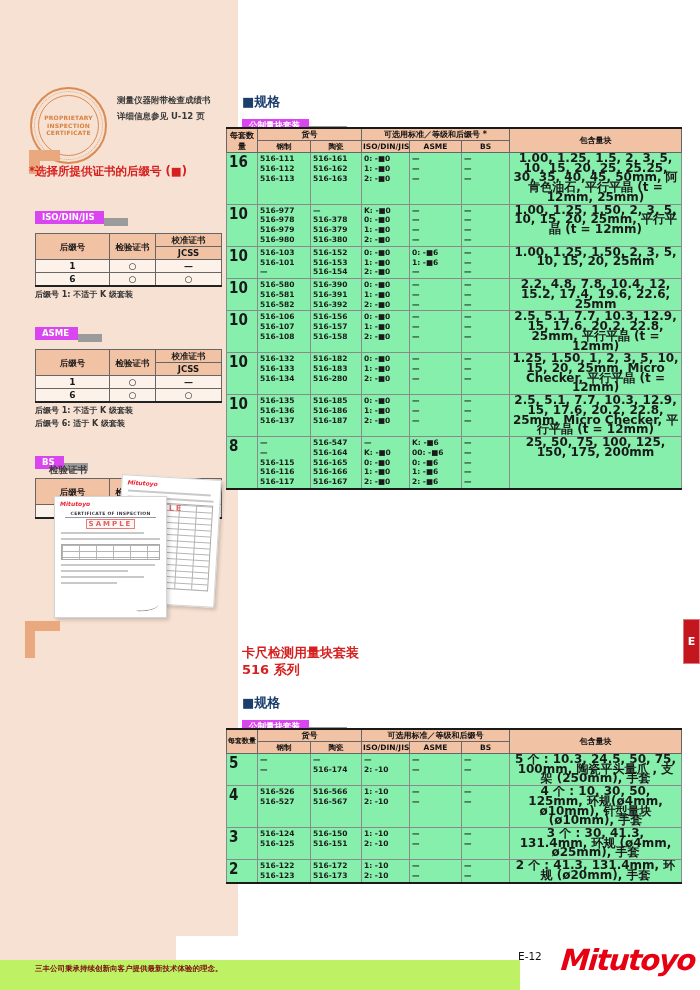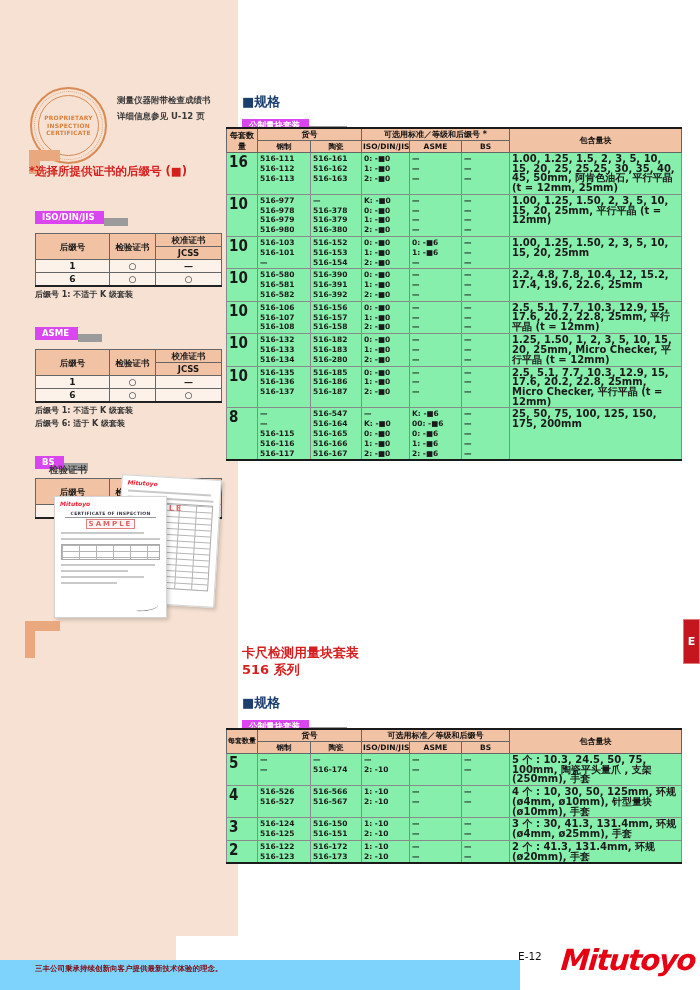--- a/index.html
+++ b/index.html
@@ -74,28 +74,28 @@
   .spec-table { position:absolute; left:226px; border-collapse:collapse; table-layout:fixed; width:456px;
                 background:#86efac; border-top:2px solid #1a1a1a; border-bottom:2px solid #1a1a1a; }
   #spec-table-1 { top:127px; }
   #spec-table-2 { top:728px; }
   .spec-table th { background:#f2c2a4; border:1px solid #666; font-size:8px; font-weight:bold; color:#111;
                    line-height:11px; padding:0 1px; overflow:hidden; }
   .spec-table th.sub { white-space:nowrap; font-size:7.5px; }
   .spec-table td { border:1px solid #8a8a8a; border-top:1px solid #555; vertical-align:top; padding:1px 2px; overflow:hidden; }
   .qty-cell { font-size:15px; font-weight:bold; text-align:left; line-height:16px; font-stretch:condensed; }
   .lines-cell .ln { font-size:7.5px; font-weight:bold; line-height:9.8px; white-space:nowrap; }
-  .blocks-cell { font-size:10px; font-weight:bold; line-height:9.7px; padding:1px 3px; }
+  .blocks-cell { font-size:12px; font-weight:bold; line-height:9.7px; padding:1px 3px;text-align:center; }
   #spec-table-2 th.qty-h { white-space:nowrap; font-size:7px; }
 
   
   .e-tab { position:absolute; left:683px; top:619px; width:17px; height:45px; background:#c4161f;
            color:#fff; font-size:11px; font-weight:bold; display:flex; align-items:center; justify-content:center;
            border:1px solid #da7a7a; }
-  .footer-bar { position:absolute; left:0; top:960px; width:520px; height:30px; background:#7dd3fc; padding:4px 16px 0 35px; }
+  .footer-bar { position:absolute; left:0; top:960px; width:520px; height:30px; background:#bef264; padding:4px 16px 0 35px; }
   .footer-bar div { font-size:7.5px; line-height:10px; color:#7a1013; font-weight:bold; }
   .page-no { position:absolute; left:518px; top:950px; font-size:10.5px; color:#111; }
   .logo { position:absolute; left:560px; top:943px; width:135px; text-align:right; color:#e60012;
           font-size:29px; font-weight:bold; font-style:italic; letter-spacing:-1.5px; transform:skewX(-5deg); }
 </style>
 </head>
 <body>
 
 <div class="page">
 

